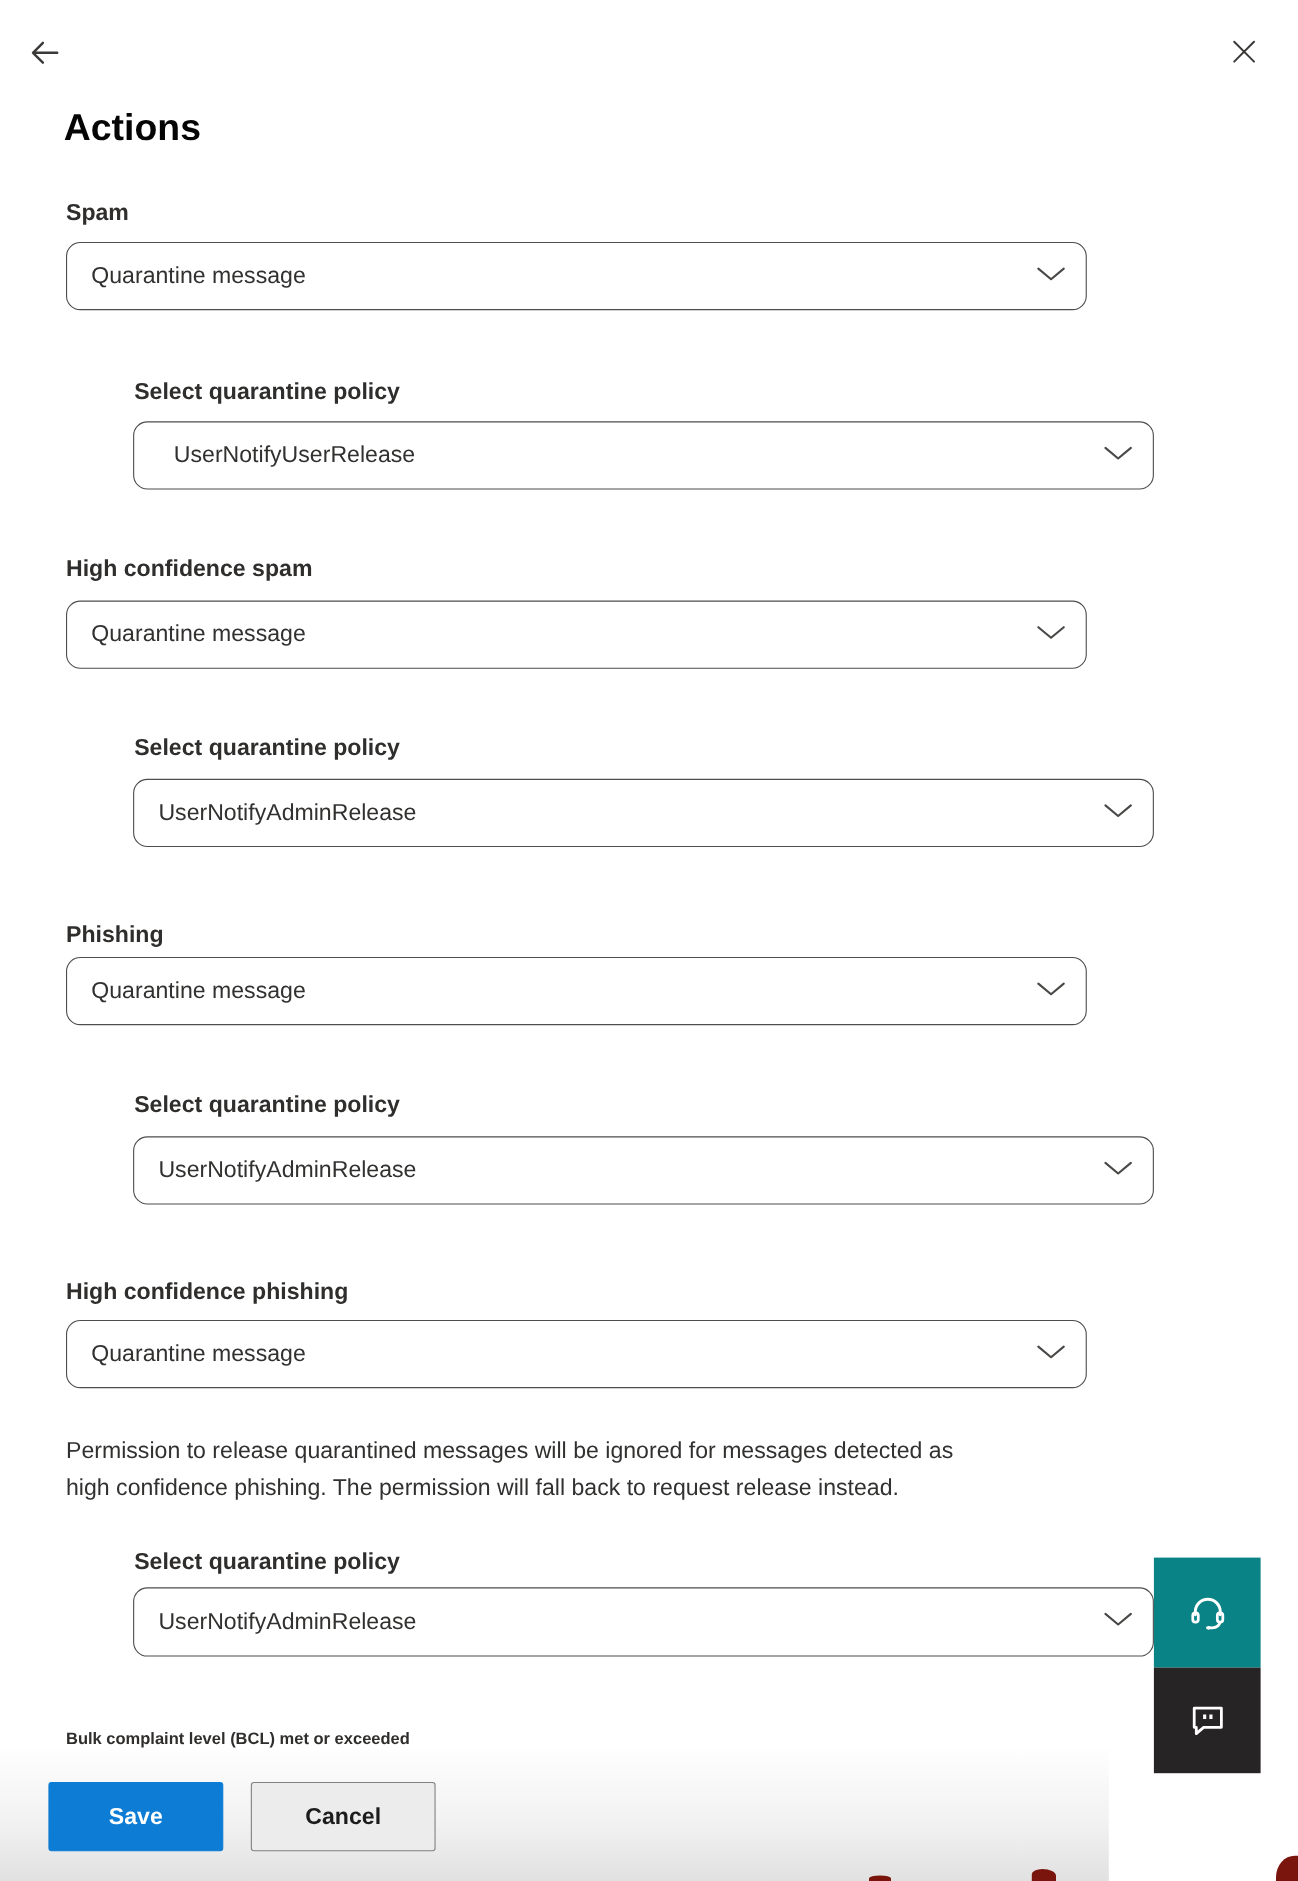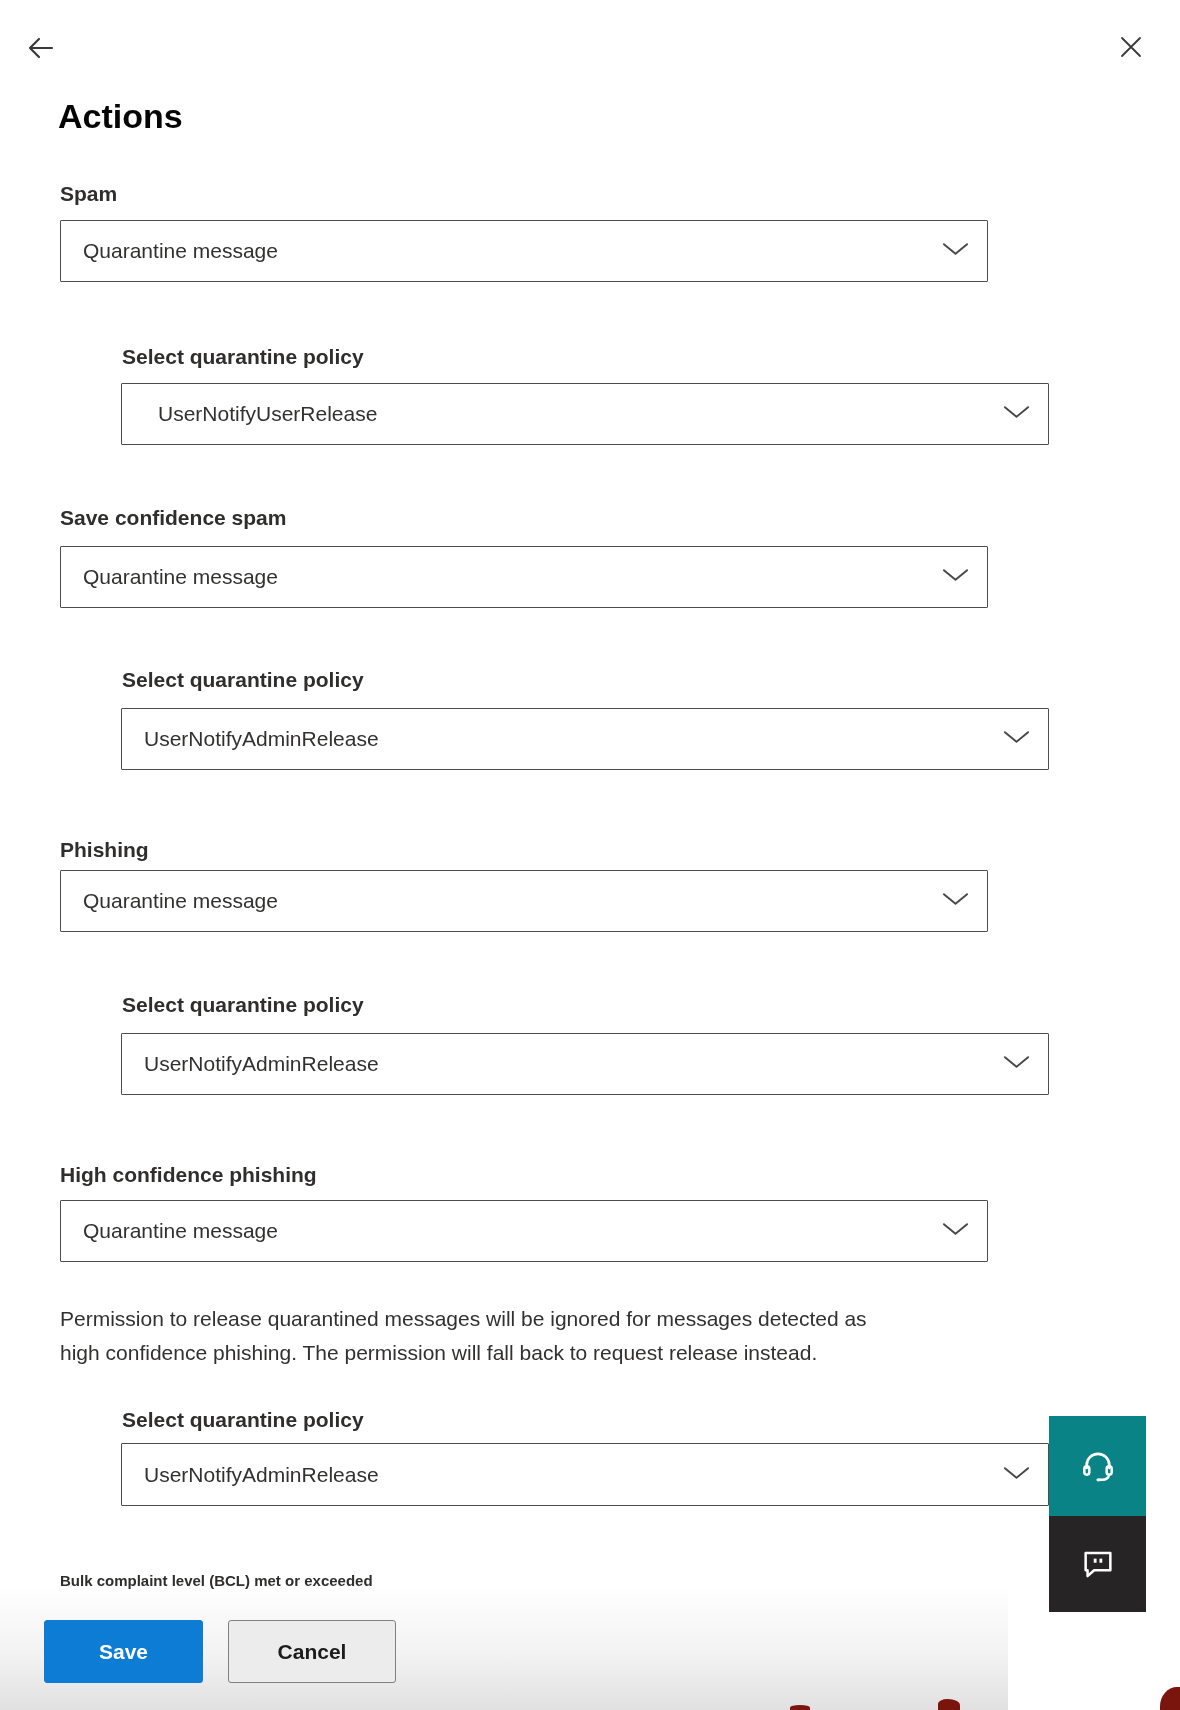--- a/index.html
+++ b/index.html
@@ -29,21 +29,21 @@
   
   .field-label{
     position:absolute;
     font-size:21px;font-weight:600;color:#2f2e2d;line-height:27px;
     white-space:nowrap;
   }
 
   
   .combobox{
     position:absolute;width:928px;height:62px;
-    border:1.5px solid #4f4d4b;border-radius:1px;
+    border:1.5px solid #4f4d4b;border-radius:13px;
     background:#ffffff;box-sizing:border-box;
     display:flex;align-items:center;
     padding:0 18px 0 22px;cursor:pointer;
   }
   .combo-text{
     flex:1;font-size:21px;color:#323130;font-weight:400;
     white-space:nowrap;overflow:hidden;
   }
   .chevron{flex:none;margin-left:12px;}
 
@@ -129,21 +129,21 @@
   <div class="field-label" style="left:122px;top:343px;">Select quarantine policy</div>
   <div class="combobox" style="left:121px;top:383px;padding-left:36px;" role="combobox">
     <span class="combo-text">UserNotifyUserRelease</span>
     <span class="chevron">
       <svg width="27" height="14" viewBox="0 0 28 14">
           <path d="M2 2l12 10L26 2" fill="none" stroke="#4a4846" stroke-width="2" stroke-linecap="round" stroke-linejoin="round"></path>
         </svg>
     </span>
   </div>
 
-  <div class="field-label" style="left:60px;top:504px;">Save confidence spam</div>
+  <div class="field-label" style="left:60px;top:504px;">High confidence spam</div>
   <div class="combobox" style="left:60px;top:546px;" role="combobox">
     <span class="combo-text">Quarantine message</span>
     <span class="chevron">
       <svg width="27" height="14" viewBox="0 0 28 14">
           <path d="M2 2l12 10L26 2" fill="none" stroke="#4a4846" stroke-width="2" stroke-linecap="round" stroke-linejoin="round"></path>
         </svg>
     </span>
   </div>
   <div class="field-label" style="left:122px;top:666px;">Select quarantine policy</div>
   <div class="combobox" style="left:121px;top:708px;" role="combobox">

